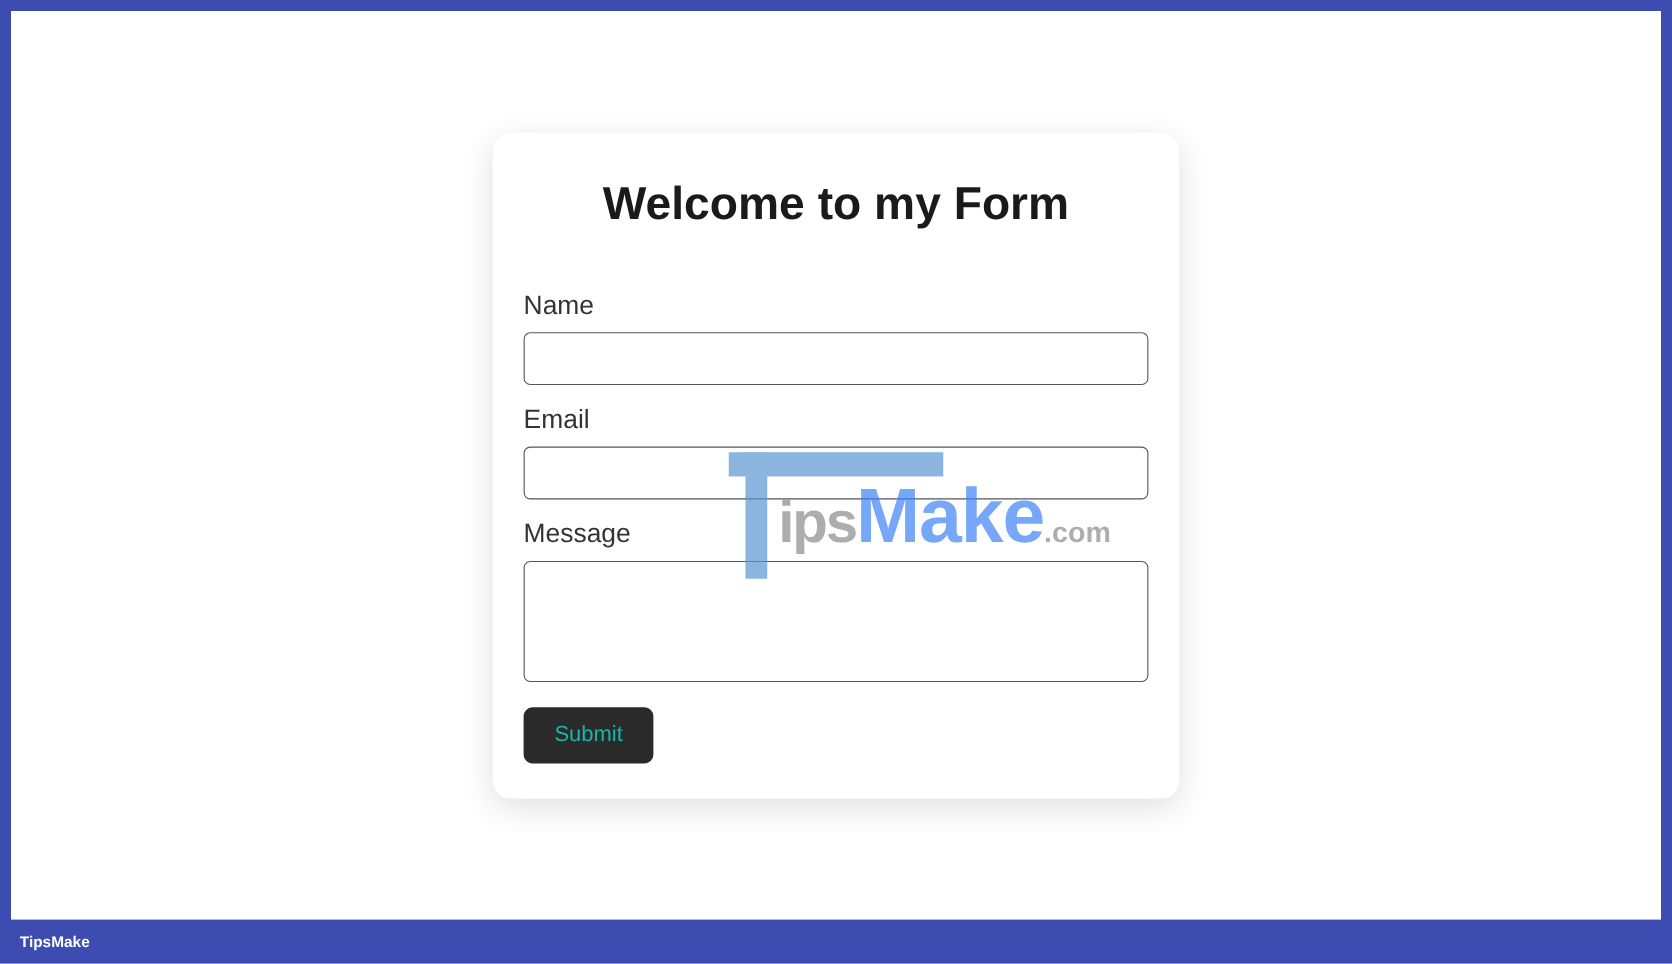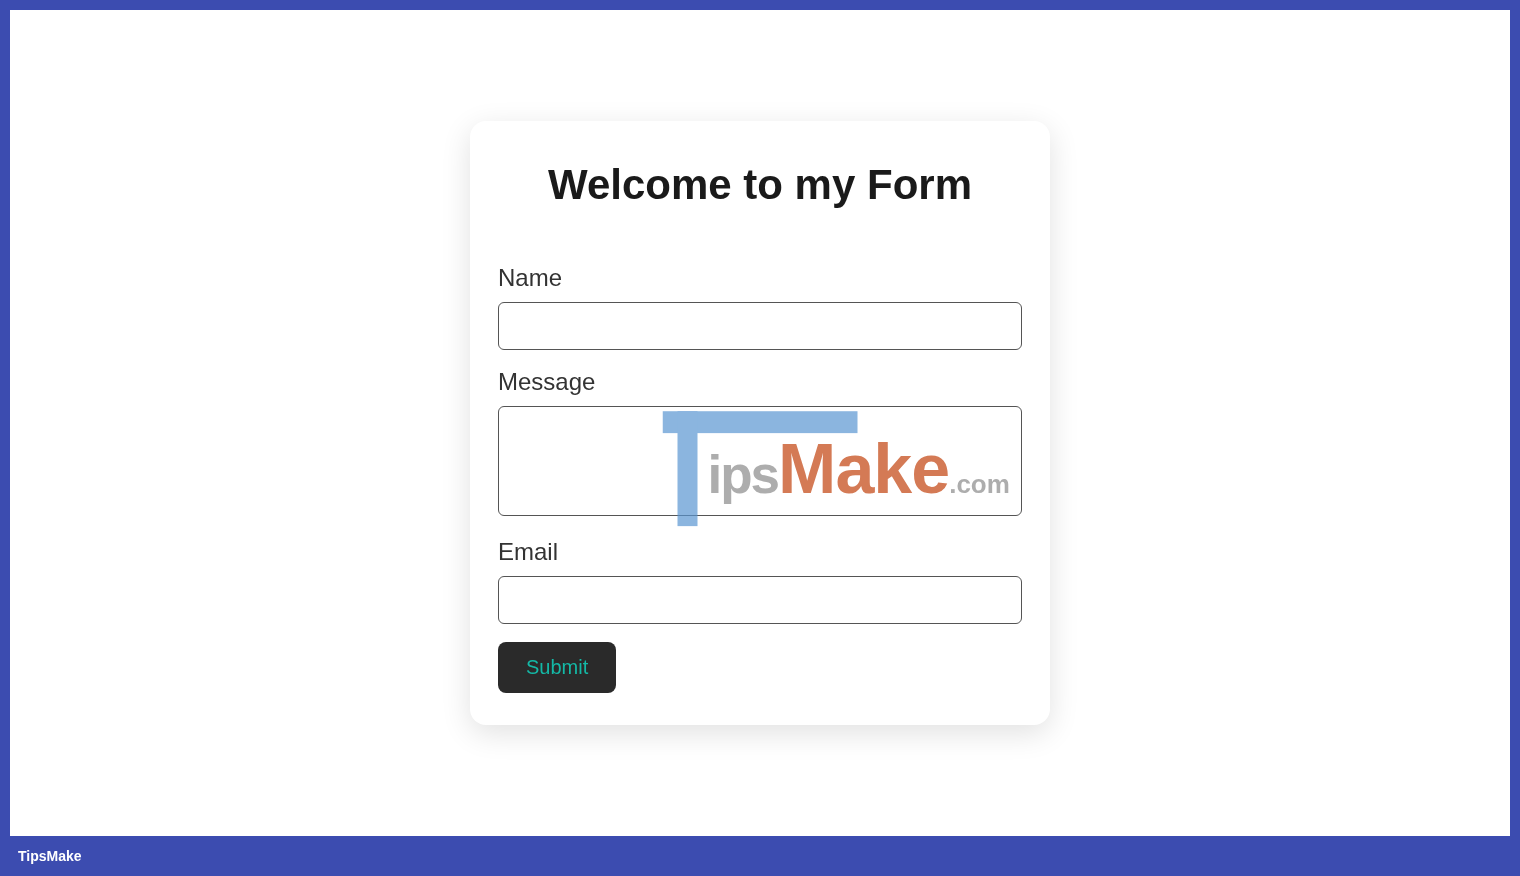--- a/index.html
+++ b/index.html
@@ -19,21 +19,21 @@
       top: 10px;
       left: 10px;
       right: 10px;
       bottom: 40px;
       background: #ffffff;
       display: flex;
       justify-content: center;
       align-items: center;
     }
     .form-card {
-      width: 580px;
+      width: 624px;
       background: #ffffff;
       border-radius: 16px;
       box-shadow: 0 8px 30px rgba(0,0,0,0.12);
       padding: 40px 28px 32px 28px;
       position: relative;
     }
     .form-title {
       font-size: 42px;
       font-weight: 700;
       color: #1a1a1a;
@@ -115,21 +115,21 @@
       vertical-align: top;
     }
     .wm-ips {
       font-size: 53px;
       color: #8a8a8a;
       letter-spacing: -2px;
       font-family: Arial, sans-serif;
     }
     .wm-make {
       font-size: 70px;
-      color: #c2410c;
+      color: #3b82f6;
       letter-spacing: -1px;
       font-family: Arial, sans-serif;
     }
     .wm-com {
       font-size: 26px;
       color: #8a8a8a;
       font-family: Arial, sans-serif;
     }
     .wm-container {
       position: relative;
@@ -148,27 +148,27 @@
 
   <div class="form-card">
     <h1 class="form-title">Welcome to my Form</h1>
     
     <div class="form-group">
       <label class="form-label">Name</label>
       <input type="text" class="form-input" value="" style="">
     </div>
     
     <div class="form-group">
-      <label class="form-label">Message</label>
-      <textarea class="form-textarea" style=""></textarea>
+      <label class="form-label">Email</label>
+      <input type="text" class="form-input" value="" style="">
     </div>
     
     <div class="form-group">
-      <label class="form-label">Email</label>
-      <input type="text" class="form-input" value="" style="">
+      <label class="form-label">Message</label>
+      <textarea class="form-textarea" style=""></textarea>
     </div>
     
     <button class="submit-button">Submit</button>
   </div>
 
   <div class="watermark">
     <div class="wm-container">
       <span class="wm-t-horiz"></span>
       <div style="position:absolute;left:15px;top:0;">
         <span class="wm-t-vert"></span>

